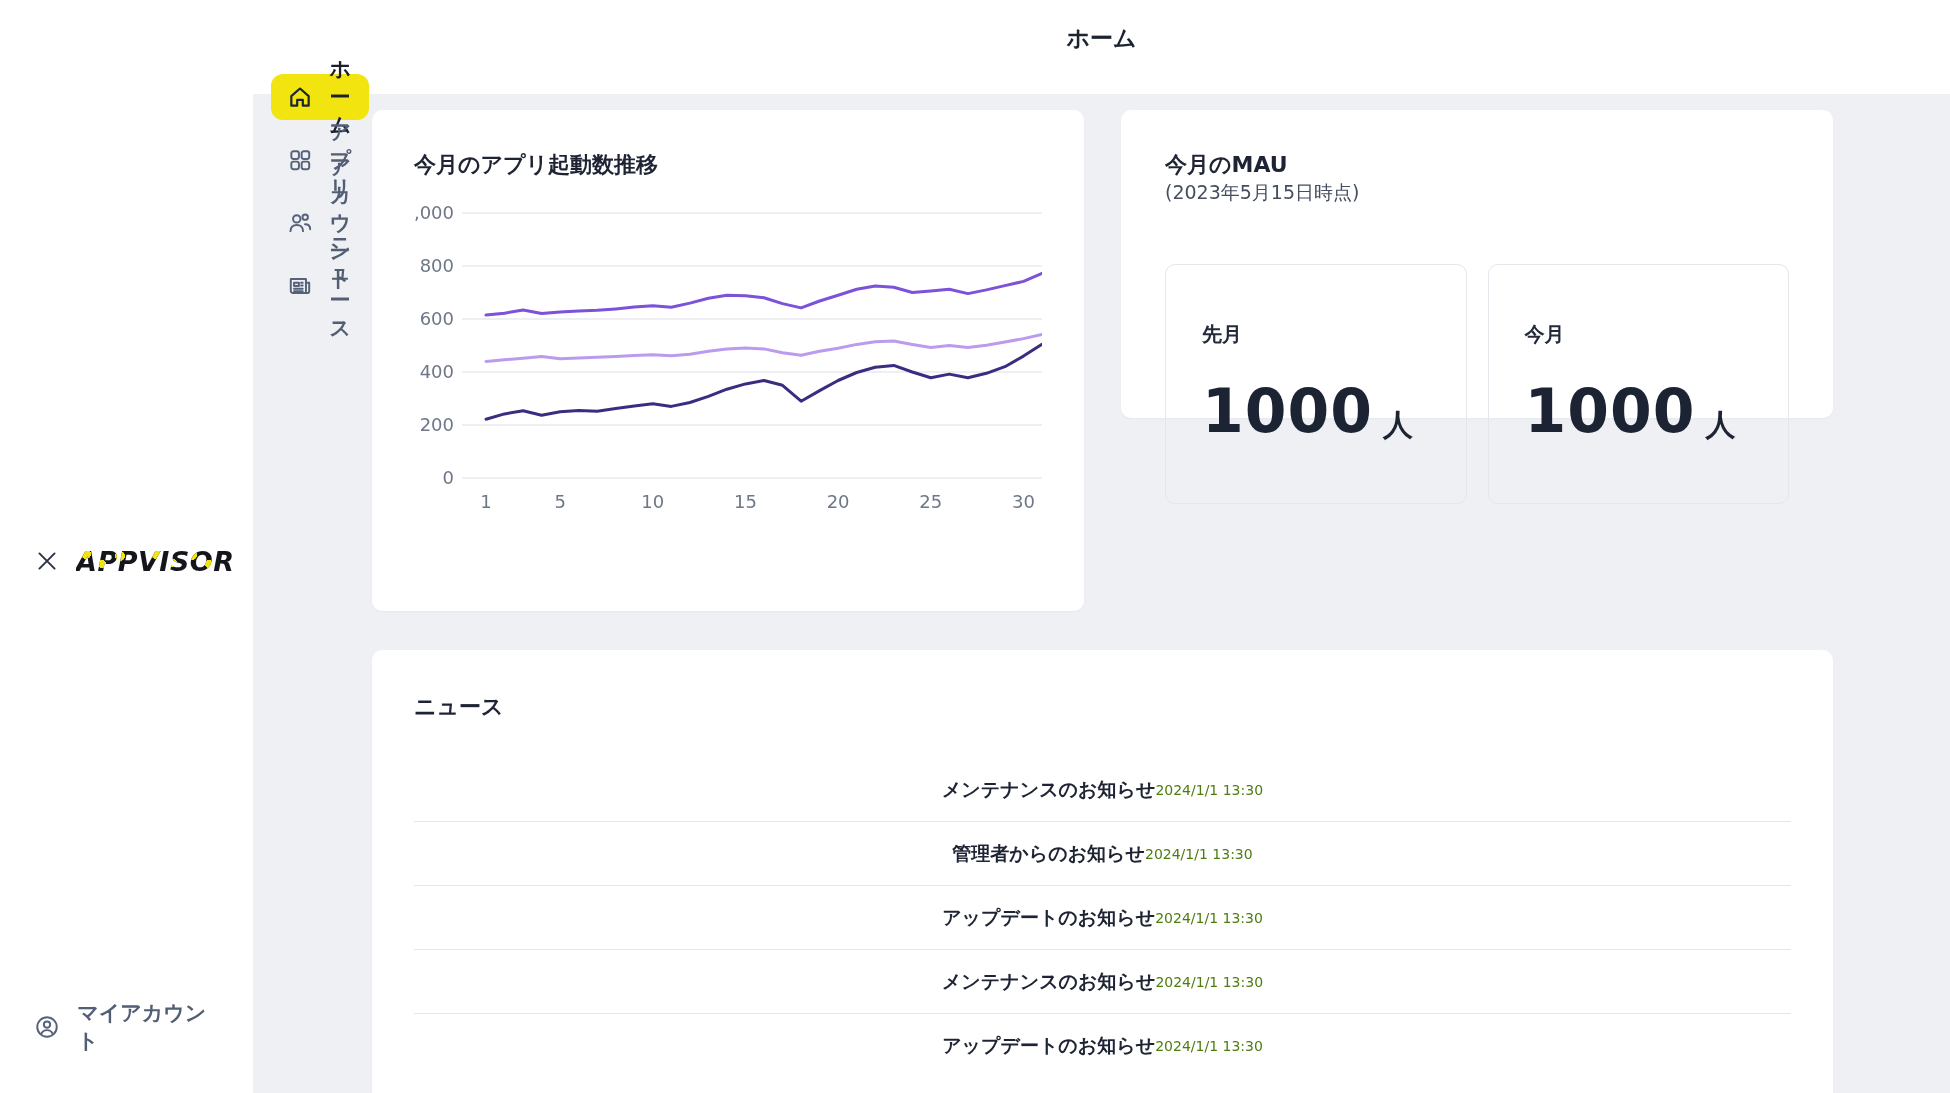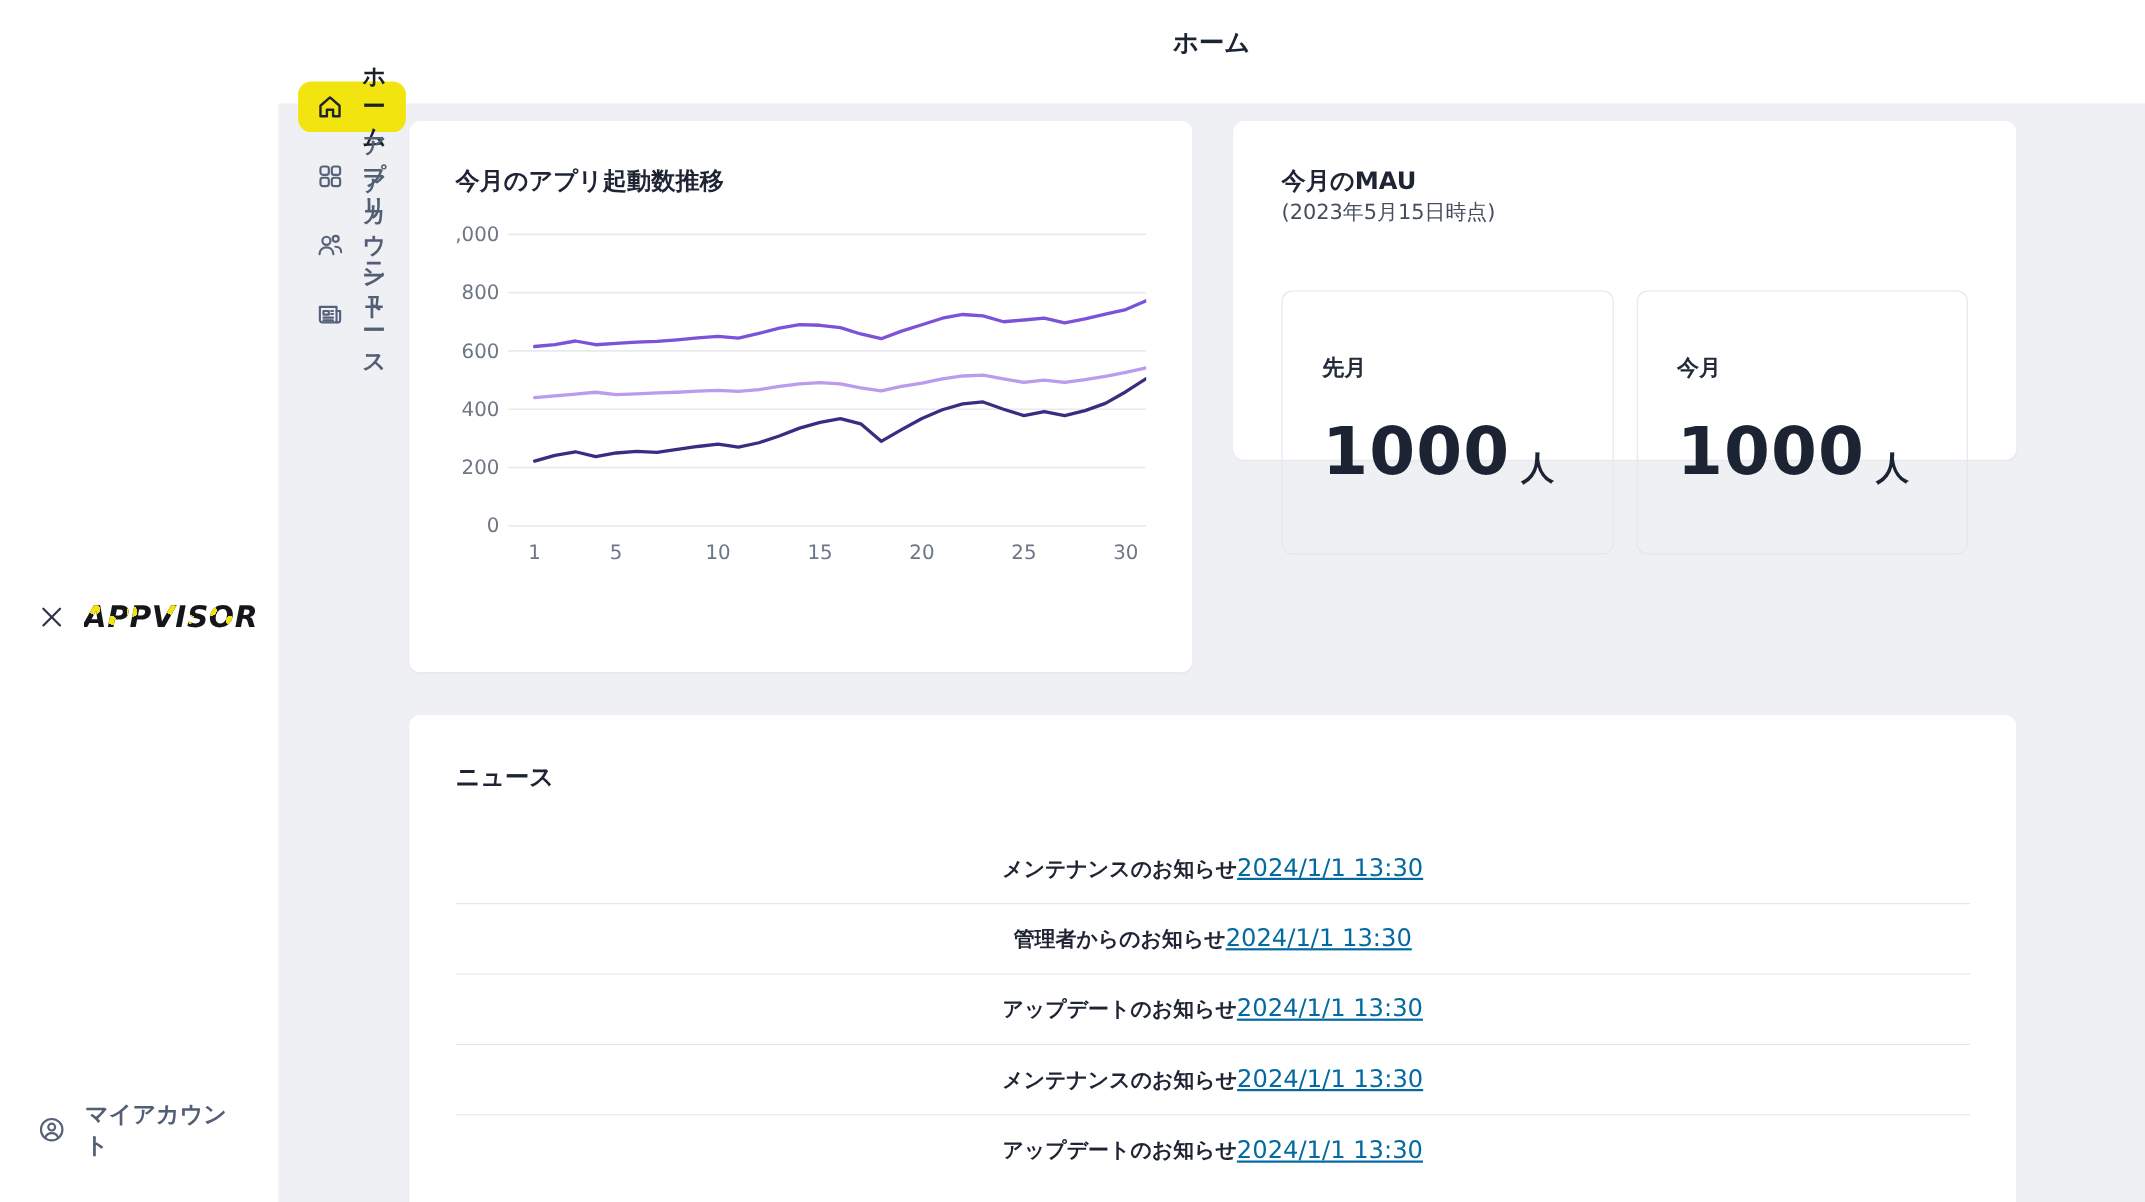--- a/index.html
+++ b/index.html
@@ -85,21 +85,21 @@
   .stat-unit { font-size: 30px; font-weight: 600; color: #1c2434; margin-left: 10px; }
 
   .news-card { width: 1461px; height: 454px; margin-top: 39px; padding: 42px 42px 0 42px; }
   .news-list { margin-top: 36px; }
   .news-row {
     height: 64px; display: flex; align-items: center; justify-content: center;
     border-bottom: 1px solid #e3e6ec; cursor: pointer;
   }
   .news-row:last-child { border-bottom: none; }
   .news-title { font-size: 19px; font-weight: 700; color: #1e2433; }
-  .news-time { font-size: 22px; color: #0369a1; text-decoration: underline; }
+  .news-time { font-size: 14px; color: #4d7c0f; }
 
   
   .tick-label { font-size: 18px; fill: #6e7787; }
 </style>
 </head>
 <body>
 
 <aside class="sidebar">
   <div class="sidebar-top">
     <span class="close-btn">

